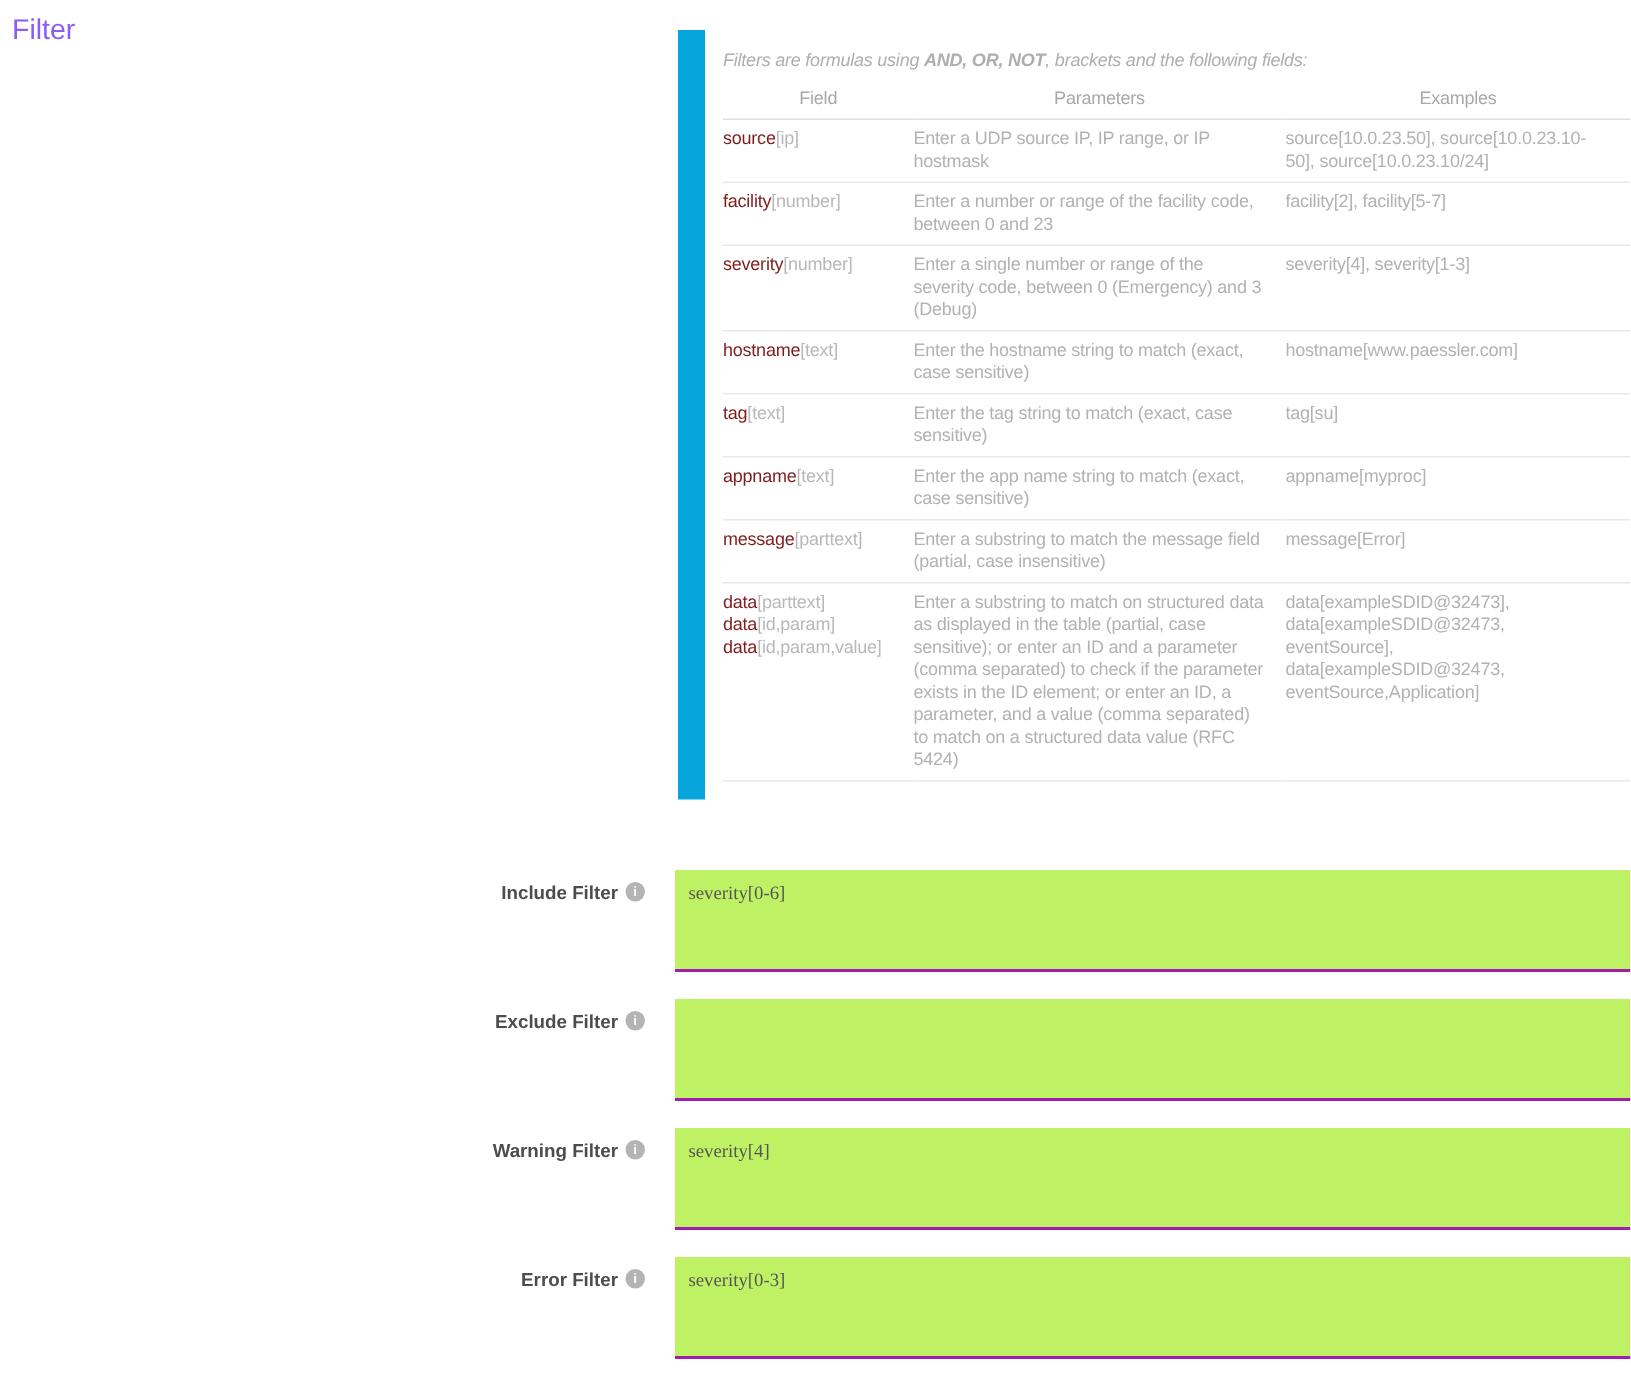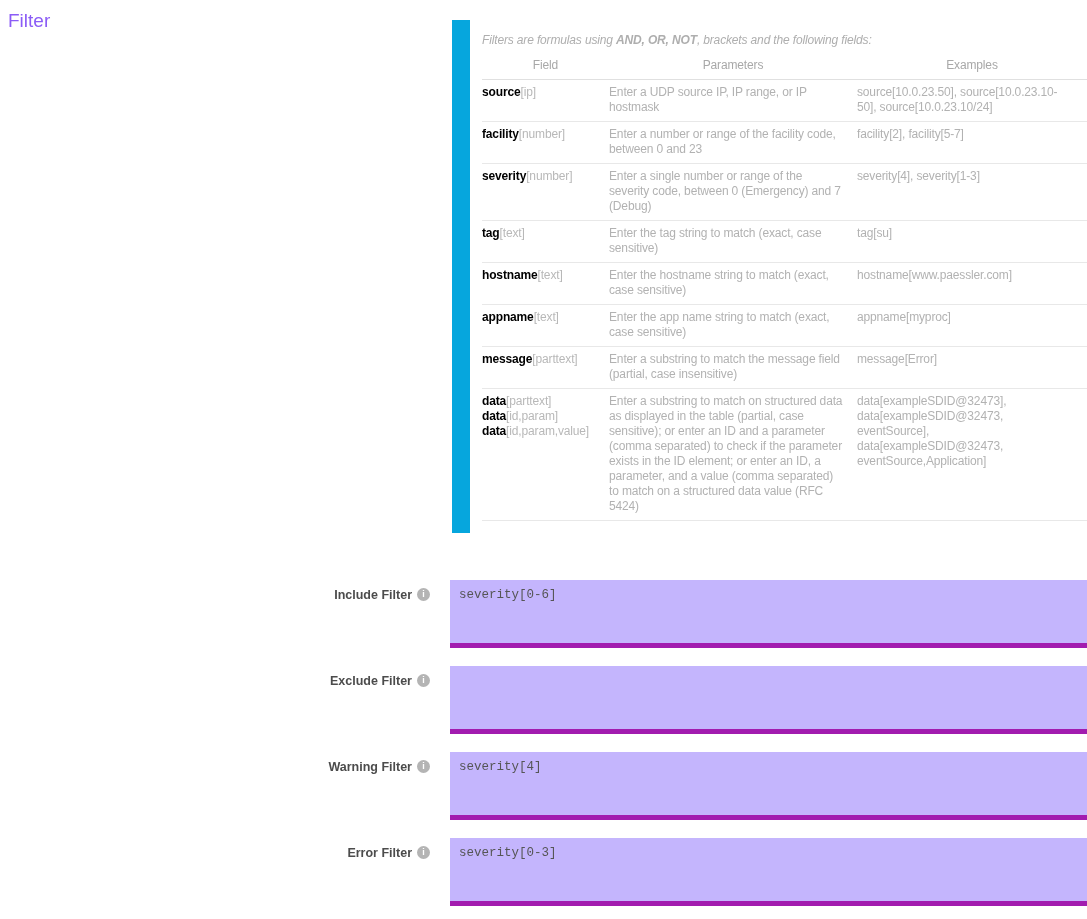--- a/index.html
+++ b/index.html
@@ -67,21 +67,21 @@
   }
   .help-table td {
     vertical-align: top;
     padding: 5px 14px 6px 0;
     border-bottom: 1px solid #e8e8e8;
     word-wrap: break-word;
   }
   .col-field { width: 127px; }
   .col-params { width: 248px; }
   .fline { white-space: nowrap; }
-  .fname { font-weight: bold; color: #000000; }
+  .fname { font-weight: normal; color: #7f1d1d; }
   .fsuffix { color: #b8b8b8; margin-top: 25px; }
 
   
   .form-area {
     position: absolute;
     left: 0; top: 580px;
     width: 1087px;
   }
   .form-row {
     display: flex;
@@ -113,25 +113,25 @@
     font-weight: bold;
     line-height: 13px;
     text-align: center;
     cursor: pointer;
     user-select: none;
   }
   .filter-input {
     flex: 1;
     margin-left: 20px;
     height: 68px;
-    background: #c4b5fd;
+    background: #bef264;
     border: none;
-    border-bottom: 5px solid #a21caf;
+    border-bottom: 2px solid #a21caf;
     padding: 8px 8px 8px 9px;
-    font-family: Liberation Mono, monospace;
+    font-family: Liberation Serif, serif;
     font-size: 12.5px;
     color: #555555;
     resize: none;
     outline: none;
     display: block;
   }
 </style>
 </head>
 <body>
 
@@ -167,36 +167,36 @@
           <td>
             <div class="fline"><span class="fname">facility</span><span class="fsuffix">[number]</span></div>
           </td>
           <td>Enter a number or range of the facility code, between 0 and 23</td>
           <td>facility[2], facility[5-7]</td>
         </tr>
         <tr>
           <td>
             <div class="fline"><span class="fname">severity</span><span class="fsuffix">[number]</span></div>
           </td>
-          <td>Enter a single number or range of the severity code, between 0 (Emergency) and 7 (Debug)</td>
+          <td>Enter a single number or range of the severity code, between 0 (Emergency) and 3 (Debug)</td>
           <td>severity[4], severity[1-3]</td>
+        </tr>
+        <tr>
+          <td>
+            <div class="fline"><span class="fname">hostname</span><span class="fsuffix">[text]</span></div>
+          </td>
+          <td>Enter the hostname string to match (exact, case sensitive)</td>
+          <td>hostname[www.paessler.com]</td>
         </tr>
         <tr>
           <td>
             <div class="fline"><span class="fname">tag</span><span class="fsuffix">[text]</span></div>
           </td>
           <td>Enter the tag string to match (exact, case sensitive)</td>
           <td>tag[su]</td>
-        </tr>
-        <tr>
-          <td>
-            <div class="fline"><span class="fname">hostname</span><span class="fsuffix">[text]</span></div>
-          </td>
-          <td>Enter the hostname string to match (exact, case sensitive)</td>
-          <td>hostname[www.paessler.com]</td>
         </tr>
         <tr>
           <td>
             <div class="fline"><span class="fname">appname</span><span class="fsuffix">[text]</span></div>
           </td>
           <td>Enter the app name string to match (exact, case sensitive)</td>
           <td>appname[myproc]</td>
         </tr>
         <tr>
           <td>

